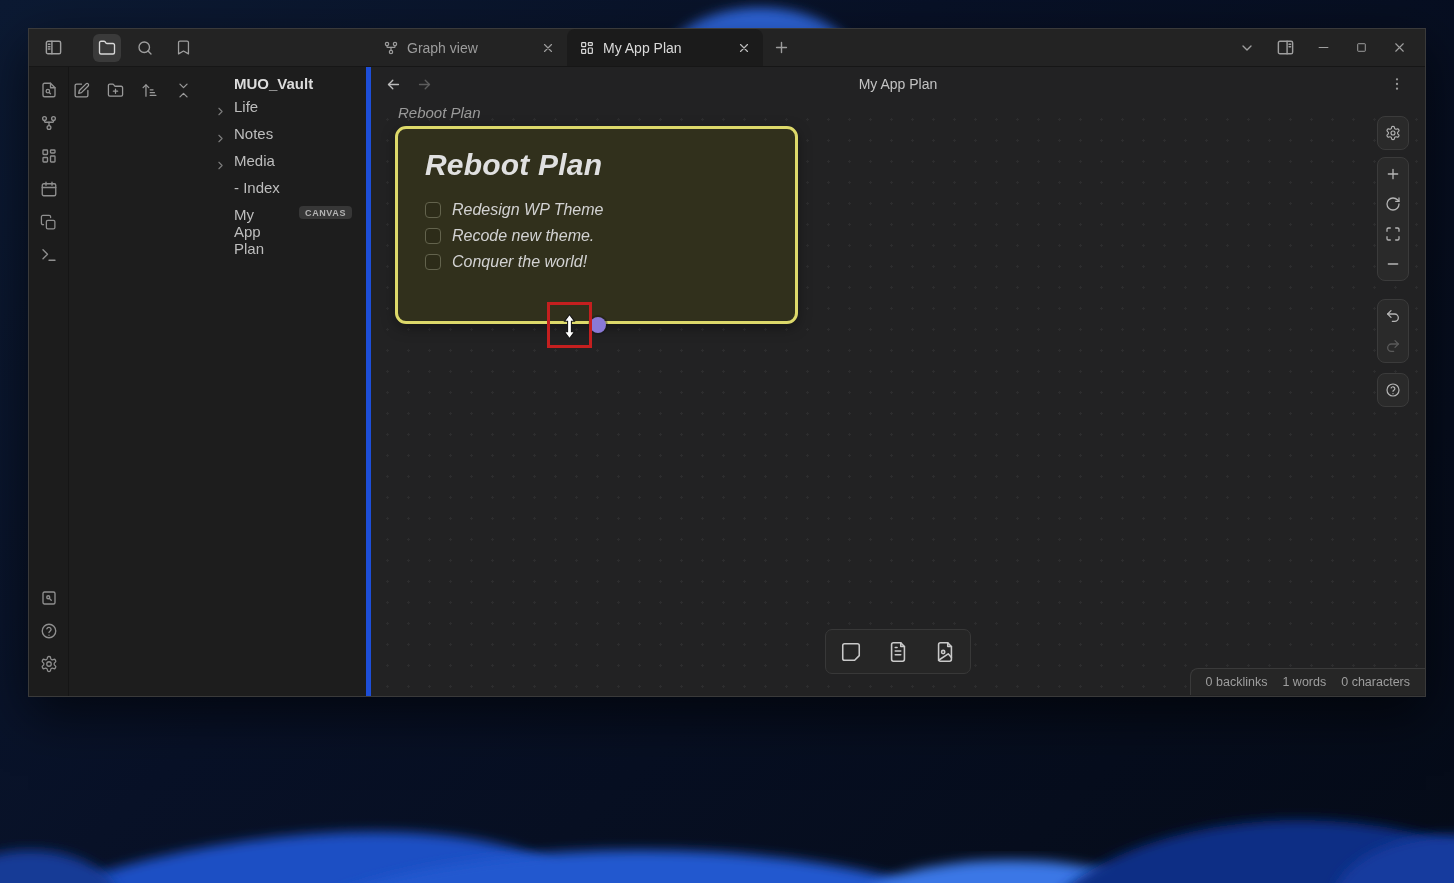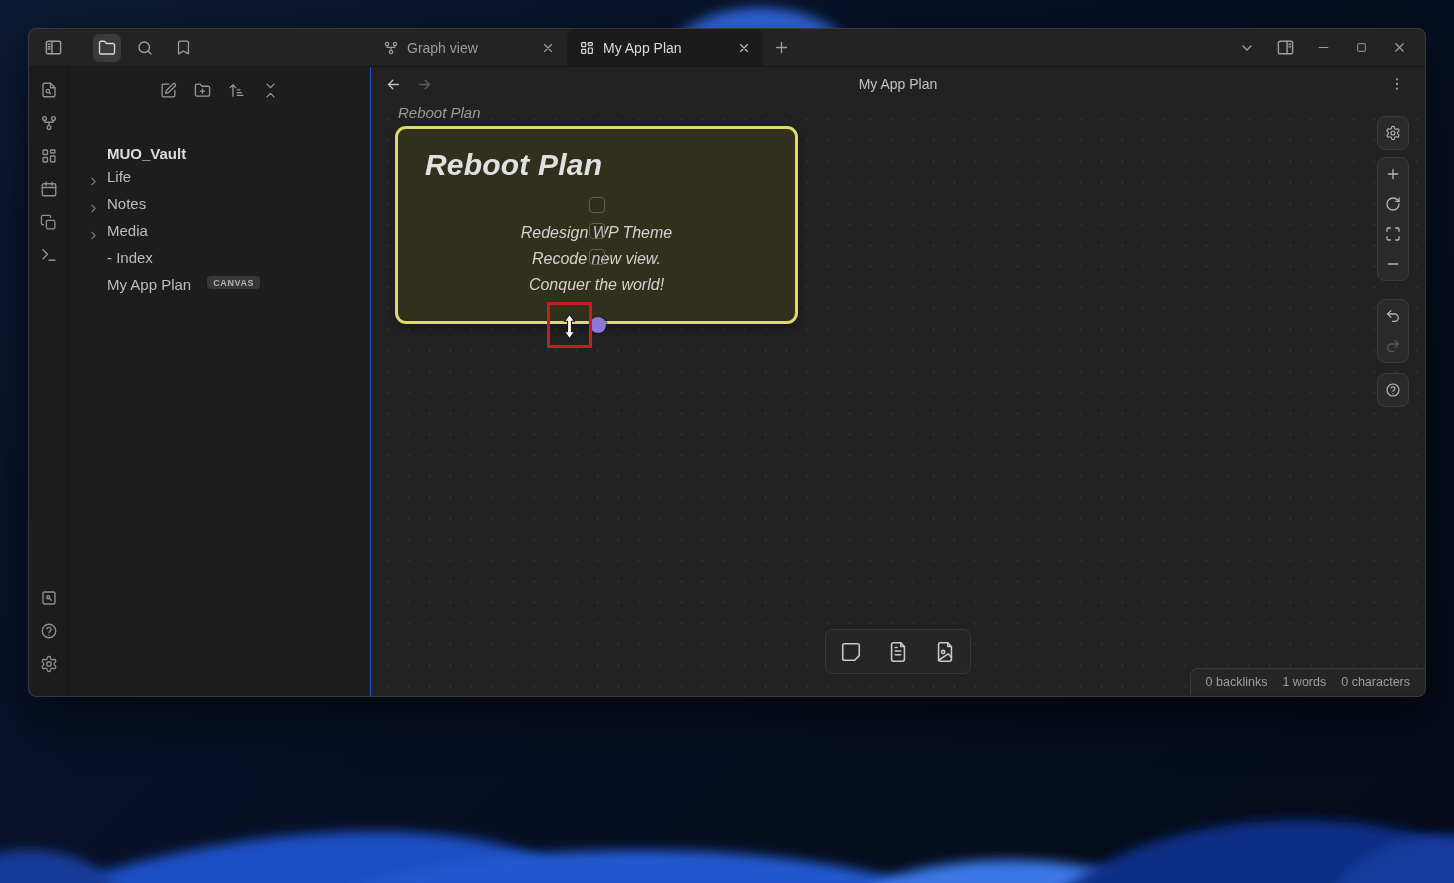--- a/index.html
+++ b/index.html
@@ -7,21 +7,21 @@
     font-family:"Liberation Sans", sans-serif; }
   .stage { position:relative; width:1454px; height:883px; overflow:hidden; }
 
   
   .wallpaper { position:absolute; inset:0;
     background:linear-gradient(135deg,#0c1a33 0%,#081127 40%,#050b18 100%); }
   .wallpaper svg { position:absolute; inset:0; }
 
   
   .window { position:absolute; left:28px; top:28px; width:1398px; height:669px;
-    background:#be185d; border-radius:8px; overflow:hidden;
+    background:#be185d; border-radius:0; overflow:hidden;
     box-shadow:0 18px 50px rgba(0,0,0,.6); border:1px solid #3a3a3a;
     display:flex; flex-direction:column; color:#cfcfcf; }
 
   
   .titlebar { height:38px; flex:0 0 38px; background:#232323; display:flex;
     align-items:stretch; border-bottom:1px solid #161616; }
   .tb-left { display:flex; align-items:center; gap:10px; padding:0 10px; width:342px; flex:0 0 342px; }
   .icon-btn { width:28px; height:28px; border-radius:6px; display:flex; align-items:center;
     justify-content:center; color:#9f9f9f; cursor:pointer; }
   .icon-btn.active { background:#3a3a3a; color:#d8d8d8; }
@@ -40,22 +40,22 @@
   
   .body { flex:1; display:flex; min-height:0; }
 
   
   .ribbon { width:40px; flex:0 0 40px; background:#1c1c1c; border-right:1px solid #151515;
     display:flex; flex-direction:column; align-items:center; padding:10px 0 12px; }
   .ribbon .icon-btn { width:26px; height:26px; margin-bottom:7px; color:#8f8f8f; }
   .ribbon .spacer { flex:1; }
 
   
-  .sidebar { width:302px; flex:0 0 302px; background:#1d1d1d; border-right:1px solid #1d4ed8;
-    display:flex; flex-direction:column;gap:24px; }
+  .sidebar { width:302px; flex:0 0 302px; background:#1d1d1d; border-right:5px solid #1d4ed8;
+    display:flex; flex-direction:row; }
   .sidebar-header { height:46px; display:flex; align-items:center; justify-content:center; gap:9px; }
   .sidebar-header .icon-btn { color:#9a9a9a; width:25px; height:25px; }
   .tree { padding:4px 14px; font-size:15px; }
   .vault-name { font-weight:bold; color:#dcdcdc; padding:4px 0 6px 24px; }
   .tree-item { position:relative; height:27px; display:flex; align-items:flex-start;
     padding-left:24px; color:#bdbdbd; border-radius:5px; cursor:pointer; }
   .tree-item .chev { position:absolute; left:4px; top:7px; color:#7c7c7c; }
   .badge { margin-left:16px; font-size:9px; letter-spacing:.6px; color:#b3b3b3;
     background:#373737; border-radius:4px; padding:2px 6px 1px; font-weight:bold; }
 
@@ -69,21 +69,21 @@
   .canvas { position:relative; flex:1; overflow:hidden;
     background-image:radial-gradient(circle,#2d2d2e 1.1px, transparent 1.3px);
     background-size:21px 21px; background-position:6px 8px;font-style:italic; }
 
   .node-label { position:absolute; left:27px; top:3px; font-size:15px; color:#9a9a9a; }
 
   .card { position:absolute; left:24px; top:25px; width:403px; height:198px;
     background:#31301c; border:3px solid #ddd96a; border-radius:11px;
     padding:19px 27px; box-shadow:0 4px 14px rgba(0,0,0,.35); }
   .card-title { font-size:30px; font-weight:bold; color:#e0e0e0; letter-spacing:.2px; margin-bottom:15px; }
-  .todo-row { display:flex; align-items:center; gap:11px; height:26px;flex-direction:column; }
+  .todo-row { display:flex; align-items:center; gap:11px; height:26px; }
   .todo-box { width:16px; height:16px; border:1.5px solid #63634d; border-radius:4px;
     background:rgba(0,0,0,.08); cursor:pointer; flex:0 0 16px; }
   .todo-label { font-size:16px; color:#d2d2d2; }
 
   .red-box { position:absolute; left:176px; top:201px; width:45px; height:46px;
     border:3px solid #c41f1f; background:transparent; z-index:5; }
   .purple-dot { position:absolute; left:219px; top:216px; width:16px; height:16px;
     border-radius:50%; background:#8a79d6; z-index:4; box-shadow:0 0 0 2px rgba(20,20,20,.35); }
   .resize-cursor { position:absolute; left:187px; top:212px; z-index:6; }
 
@@ -396,21 +396,21 @@
           <div class="node-label">Reboot Plan</div>
 
           <div class="card">
             <div class="card-title">Reboot Plan</div>
             <div class="todo-row">
               <span class="todo-box"></span>
               <span class="todo-label">Redesign WP Theme</span>
             </div>
             <div class="todo-row">
               <span class="todo-box"></span>
-              <span class="todo-label">Recode new view.</span>
+              <span class="todo-label">Recode new theme.</span>
             </div>
             <div class="todo-row">
               <span class="todo-box"></span>
               <span class="todo-label">Conquer the world!</span>
             </div>
           </div>
 
           <span class="purple-dot"></span>
           <div class="red-box"></div>
           <span class="resize-cursor">

